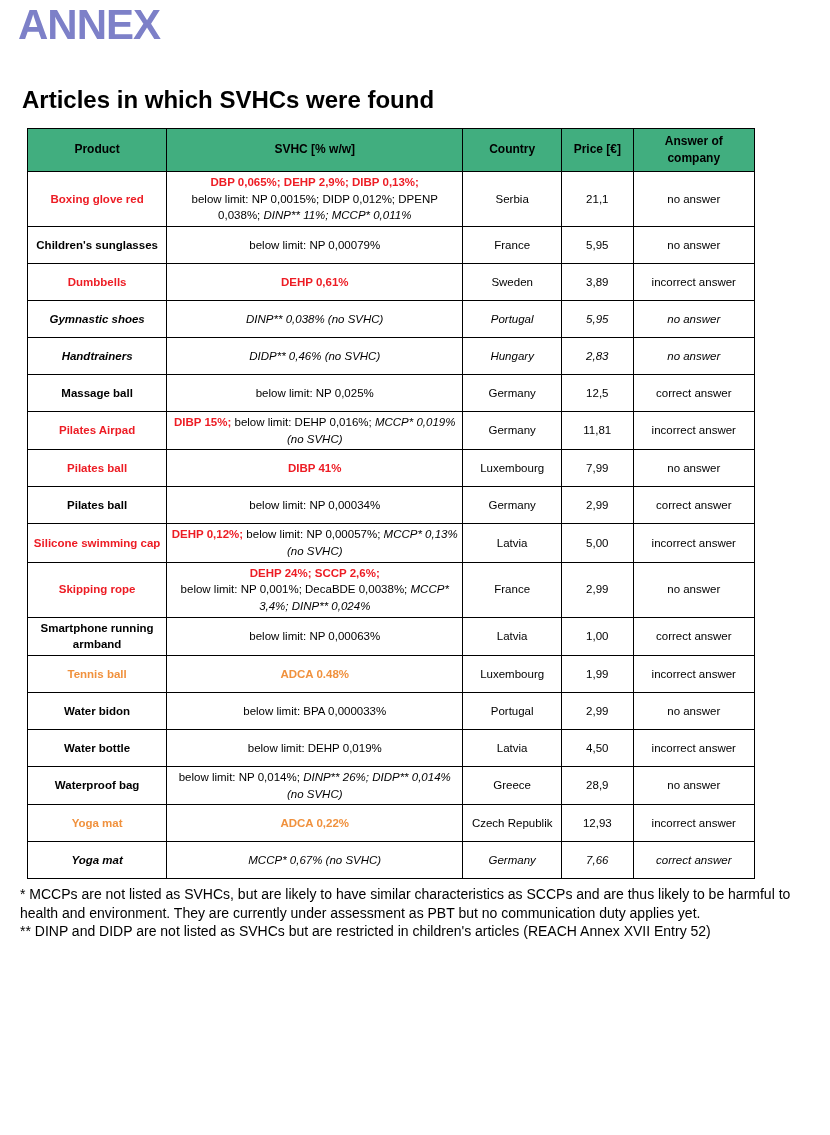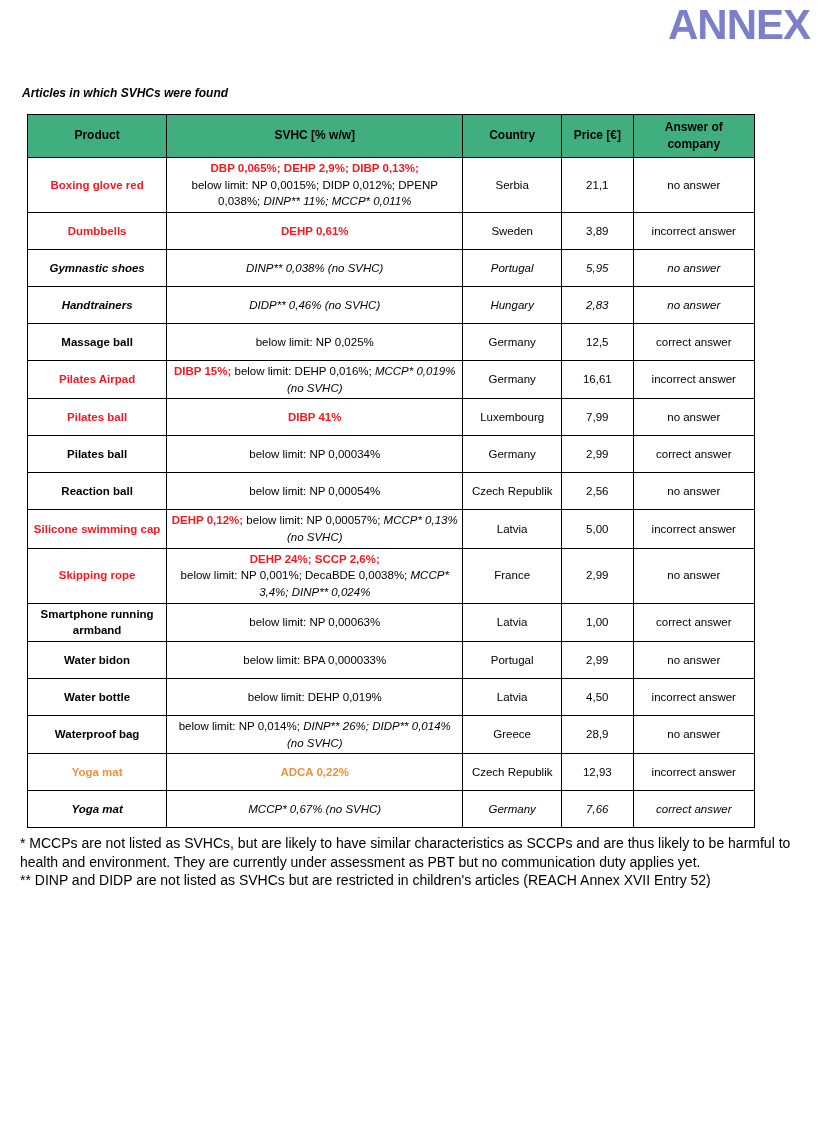--- a/index.html
+++ b/index.html
@@ -17,27 +17,25 @@
     background: #fff;
     overflow: hidden;
   }
   .title {
     color: var(--title, #7d80c8);
     font-size: 42px;
     font-weight: bold;
     letter-spacing: -1px;
     margin: 0 0 0 0;
     line-height: 1.0;
-    text-align: right;
   }
   .subtitle {
-    font-size: 12px;
+    font-size: 24px;
     font-weight: bold;
     margin: 40px 0 0 4px;
-    font-style: italic;
   }
   table.svhc {
     border-collapse: collapse;
     width: 728px;
     margin: 14px 0 0 9px;
     table-layout: fixed;
   }
   table.svhc th, table.svhc td {
     border: 1.6px solid #000;
     text-align: center;
@@ -96,20 +94,29 @@
           <td class="col-svhc">
             <div><span class="seg-rb">DBP 0,065%; DEHP 2,9%; DIBP 0,13%;</span></div>
             <div><span class="seg-n">below limit: NP 0,0015%; DIDP 0,012%; DPENP</span></div>
             <div><span class="seg-n">0,038%; </span><span class="seg-i">DINP** 11%; MCCP* 0,011%</span></div>
           </td>
           <td class="col-country">Serbia</td>
           <td class="col-price">21,1</td>
           <td class="col-answer">no answer</td>
         </tr>
         <tr>
+          <td class="col-product">Children's sunglasses</td>
+          <td class="col-svhc">
+            <div><span class="seg-n">below limit: NP 0,00079%</span></div>
+          </td>
+          <td class="col-country">France</td>
+          <td class="col-price">5,95</td>
+          <td class="col-answer">no answer</td>
+        </tr>
+        <tr>
           <td class="col-product red">Dumbbells</td>
           <td class="col-svhc">
             <div><span class="seg-rb">DEHP 0,61%</span></div>
           </td>
           <td class="col-country">Sweden</td>
           <td class="col-price">3,89</td>
           <td class="col-answer">incorrect answer</td>
         </tr>
         <tr class="italic-row">
           <td class="col-product">Gymnastic shoes</td>
@@ -138,49 +145,40 @@
           <td class="col-price">12,5</td>
           <td class="col-answer">correct answer</td>
         </tr>
         <tr>
           <td class="col-product red">Pilates Airpad</td>
           <td class="col-svhc">
             <div><span class="seg-rb">DIBP 15%; </span><span class="seg-n">below limit: DEHP 0,016%; </span><span class="seg-i">MCCP* 0,019%</span></div>
             <div><span class="seg-i">(no SVHC)</span></div>
           </td>
           <td class="col-country">Germany</td>
-          <td class="col-price">16,61</td>
+          <td class="col-price">11,81</td>
           <td class="col-answer">incorrect answer</td>
         </tr>
         <tr>
           <td class="col-product red">Pilates ball</td>
           <td class="col-svhc">
             <div><span class="seg-rb">DIBP 41%</span></div>
           </td>
           <td class="col-country">Luxembourg</td>
           <td class="col-price">7,99</td>
           <td class="col-answer">no answer</td>
         </tr>
         <tr>
           <td class="col-product">Pilates ball</td>
           <td class="col-svhc">
             <div><span class="seg-n">below limit: NP 0,00034%</span></div>
           </td>
           <td class="col-country">Germany</td>
           <td class="col-price">2,99</td>
           <td class="col-answer">correct answer</td>
-        </tr>
-        <tr>
-          <td class="col-product">Reaction ball</td>
-          <td class="col-svhc">
-            <div><span class="seg-n">below limit: NP 0,00054%</span></div>
-          </td>
-          <td class="col-country">Czech Republik</td>
-          <td class="col-price">2,56</td>
-          <td class="col-answer">no answer</td>
         </tr>
         <tr>
           <td class="col-product red">Silicone swimming cap</td>
           <td class="col-svhc">
             <div><span class="seg-rb">DEHP 0,12%; </span><span class="seg-n">below limit: NP 0,00057%; </span><span class="seg-i">MCCP* 0,13%</span></div>
             <div><span class="seg-i">(no SVHC)</span></div>
           </td>
           <td class="col-country">Latvia</td>
           <td class="col-price">5,00</td>
           <td class="col-answer">incorrect answer</td>
@@ -197,20 +195,29 @@
           <td class="col-answer">no answer</td>
         </tr>
         <tr>
           <td class="col-product">Smartphone running armband</td>
           <td class="col-svhc">
             <div><span class="seg-n">below limit: NP 0,00063%</span></div>
           </td>
           <td class="col-country">Latvia</td>
           <td class="col-price">1,00</td>
           <td class="col-answer">correct answer</td>
+        </tr>
+        <tr>
+          <td class="col-product orange">Tennis ball</td>
+          <td class="col-svhc">
+            <div><span class="seg-ob">ADCA 0.48%</span></div>
+          </td>
+          <td class="col-country">Luxembourg</td>
+          <td class="col-price">1,99</td>
+          <td class="col-answer">incorrect answer</td>
         </tr>
         <tr>
           <td class="col-product">Water bidon</td>
           <td class="col-svhc">
             <div><span class="seg-n">below limit: BPA 0,000033%</span></div>
           </td>
           <td class="col-country">Portugal</td>
           <td class="col-price">2,99</td>
           <td class="col-answer">no answer</td>
         </tr>

